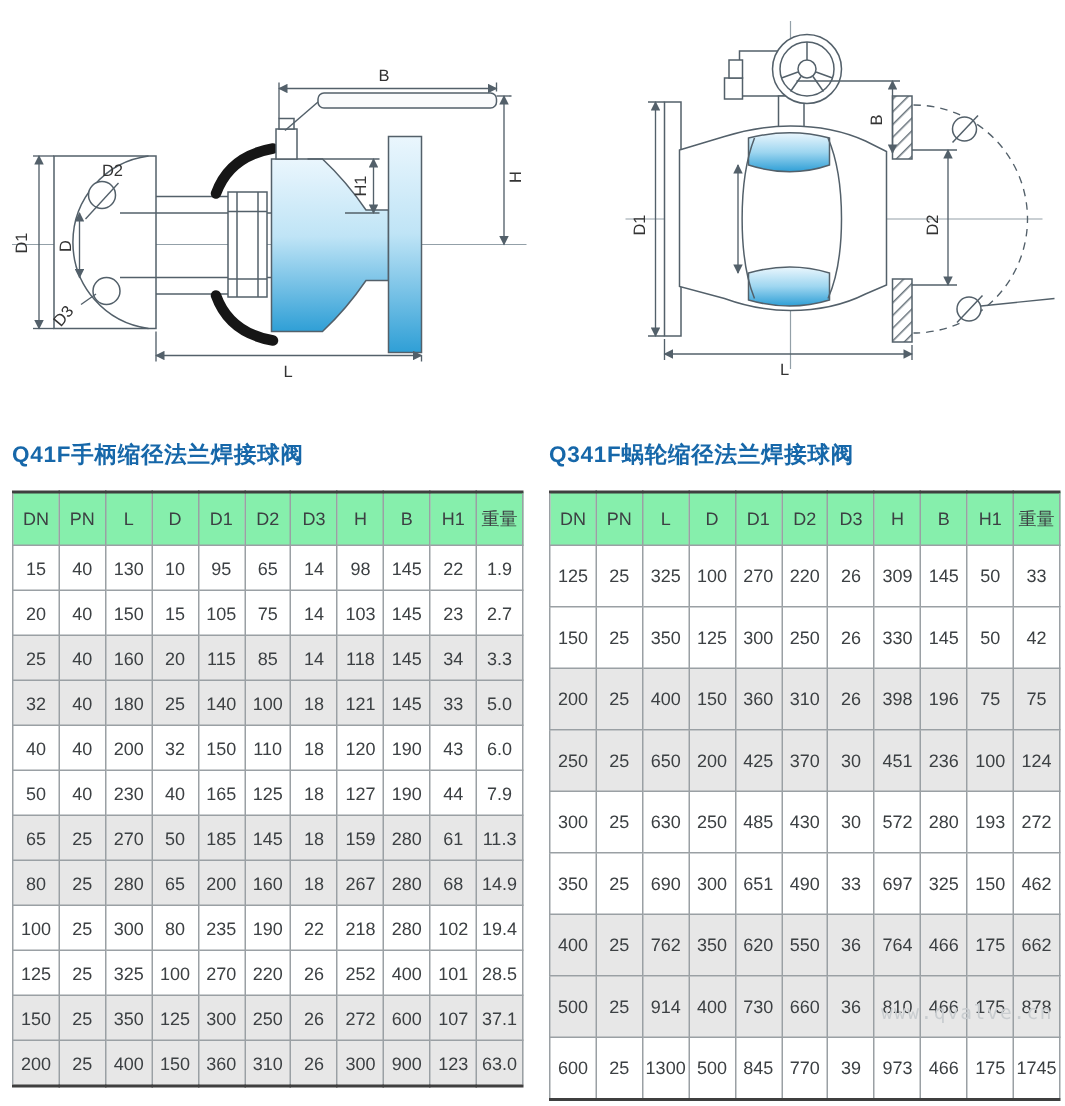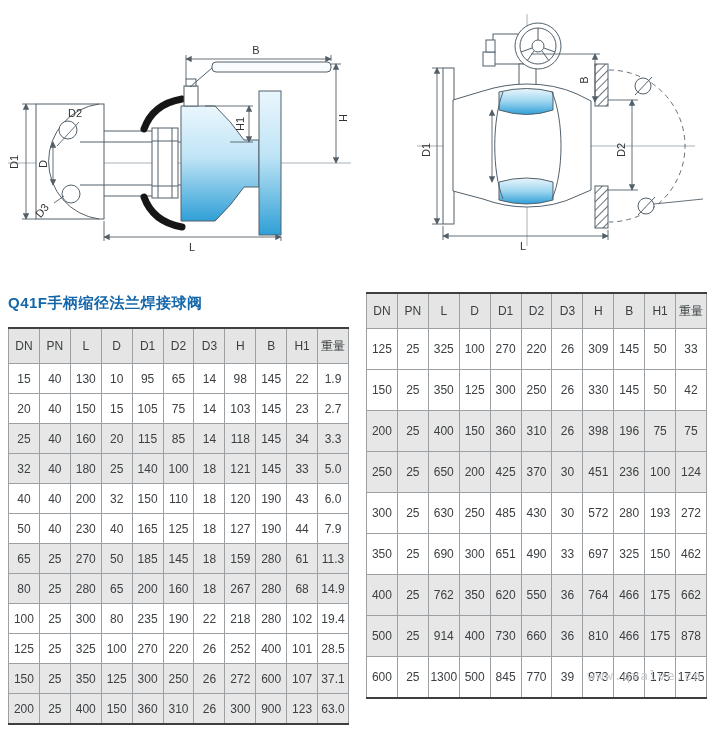--- a/index.html
+++ b/index.html
@@ -11,21 +11,21 @@
   .cl{stroke:#93a0a8;stroke-width:0.8;}
   .dim{stroke:#53606a;stroke-width:0.9;}
   .blk{stroke:#161616;stroke-width:7;fill:none;stroke-linecap:round;}
   .tables{display:flex;gap:17px;padding:2px 3px 0 8px;align-items:flex-start;}
   .spec{flex:1;min-width:0;}
   .spec h2{margin:2px 0 14px 0;font-size:15px;color:#1667a9;letter-spacing:.5px;}
   table{width:100%;border-collapse:collapse;table-layout:fixed;
         border-top:2px solid #3f3f3f;border-bottom:2px solid #3f3f3f;}
   th,td{border:1px solid #9aa0a4;text-align:center;color:#3c4043;
         font-weight:normal;padding:0;}
-  th{background:#e5e5e5;height:34px;font-size:12px;}
+  th{background:#86efac;height:34px;font-size:12px;}
   .t-left td{height:29px;font-size:12px;}
   .t-right td{height:40px;font-size:12px;}
   tr.alt{background:#e7e7e7;}
   .watermark{position:absolute;right:8px;top:668px;
         font-family:"DejaVu Sans Mono",monospace;font-size:13px;
         color:#c9cdd0;letter-spacing:1px;pointer-events:none;}
 </style>
 </head>
 <body>
 
@@ -380,20 +380,21 @@
               <td>300</td>
               <td>900</td>
               <td>123</td>
               <td>63.0</td>
             </tr>
           </tbody>
       </table>
     </section>
 
     <section class="spec">
+      <h2>Q341F蜗轮缩径法兰焊接球阀</h2>
       <table class="t-right">
         <thead>
           <tr>
               <th>DN</th>
               <th>PN</th>
               <th>L</th>
               <th>D</th>
               <th>D1</th>
               <th>D2</th>
               <th>D3</th>

